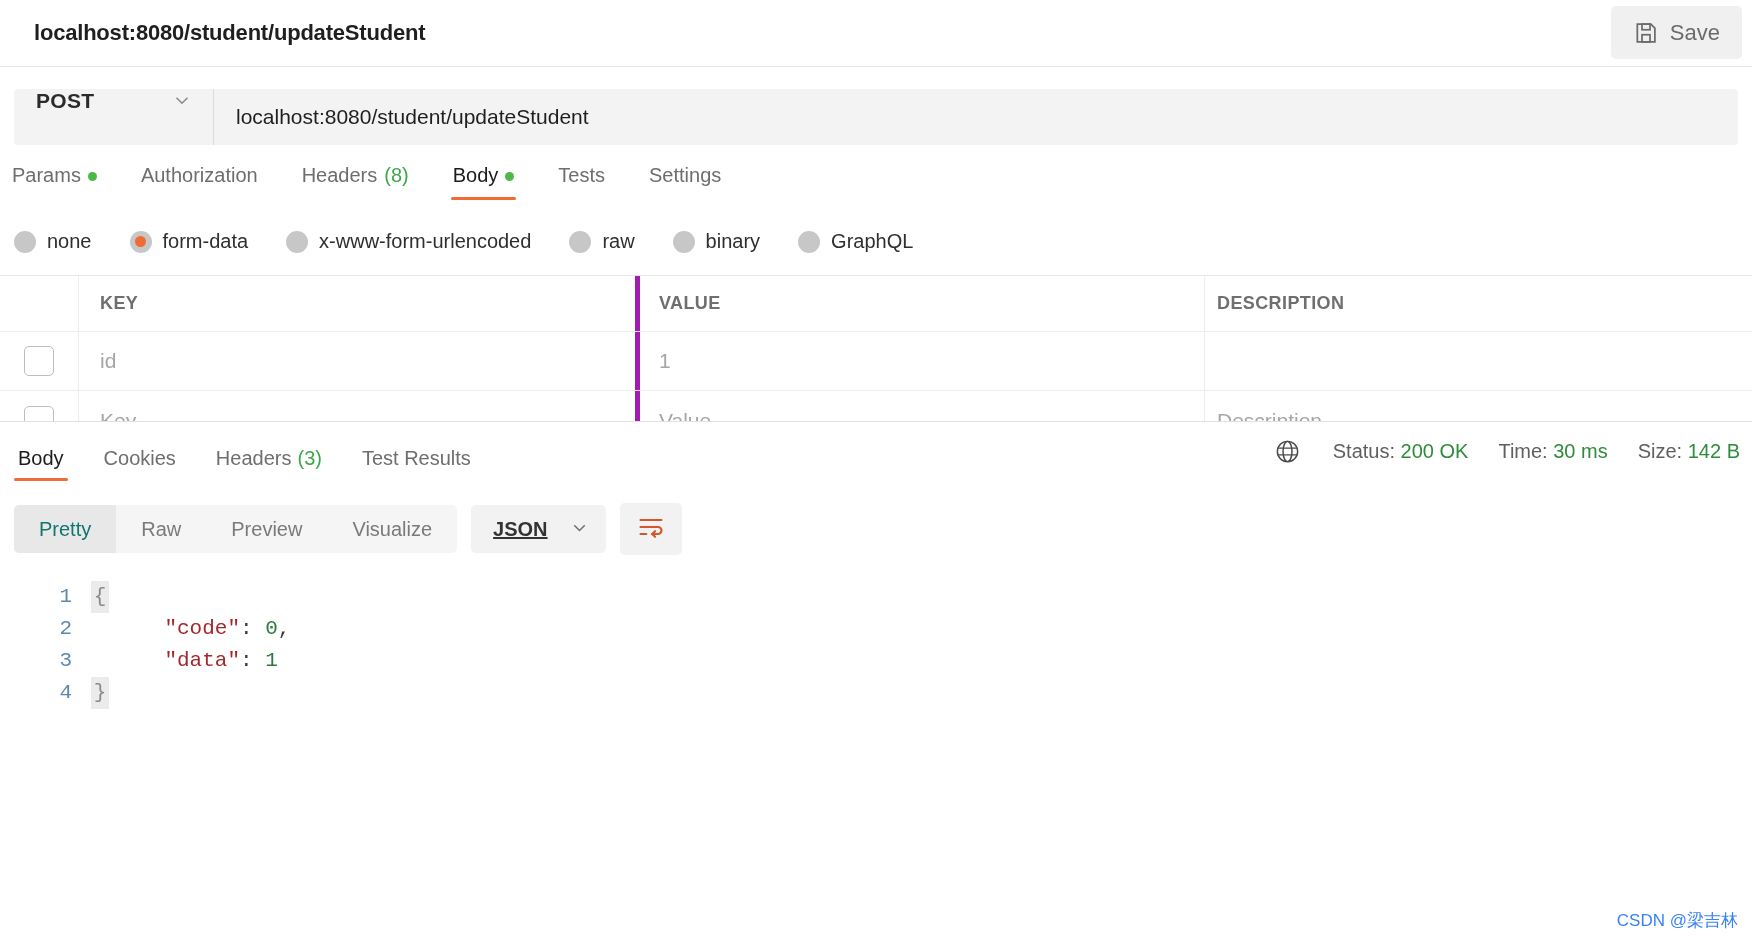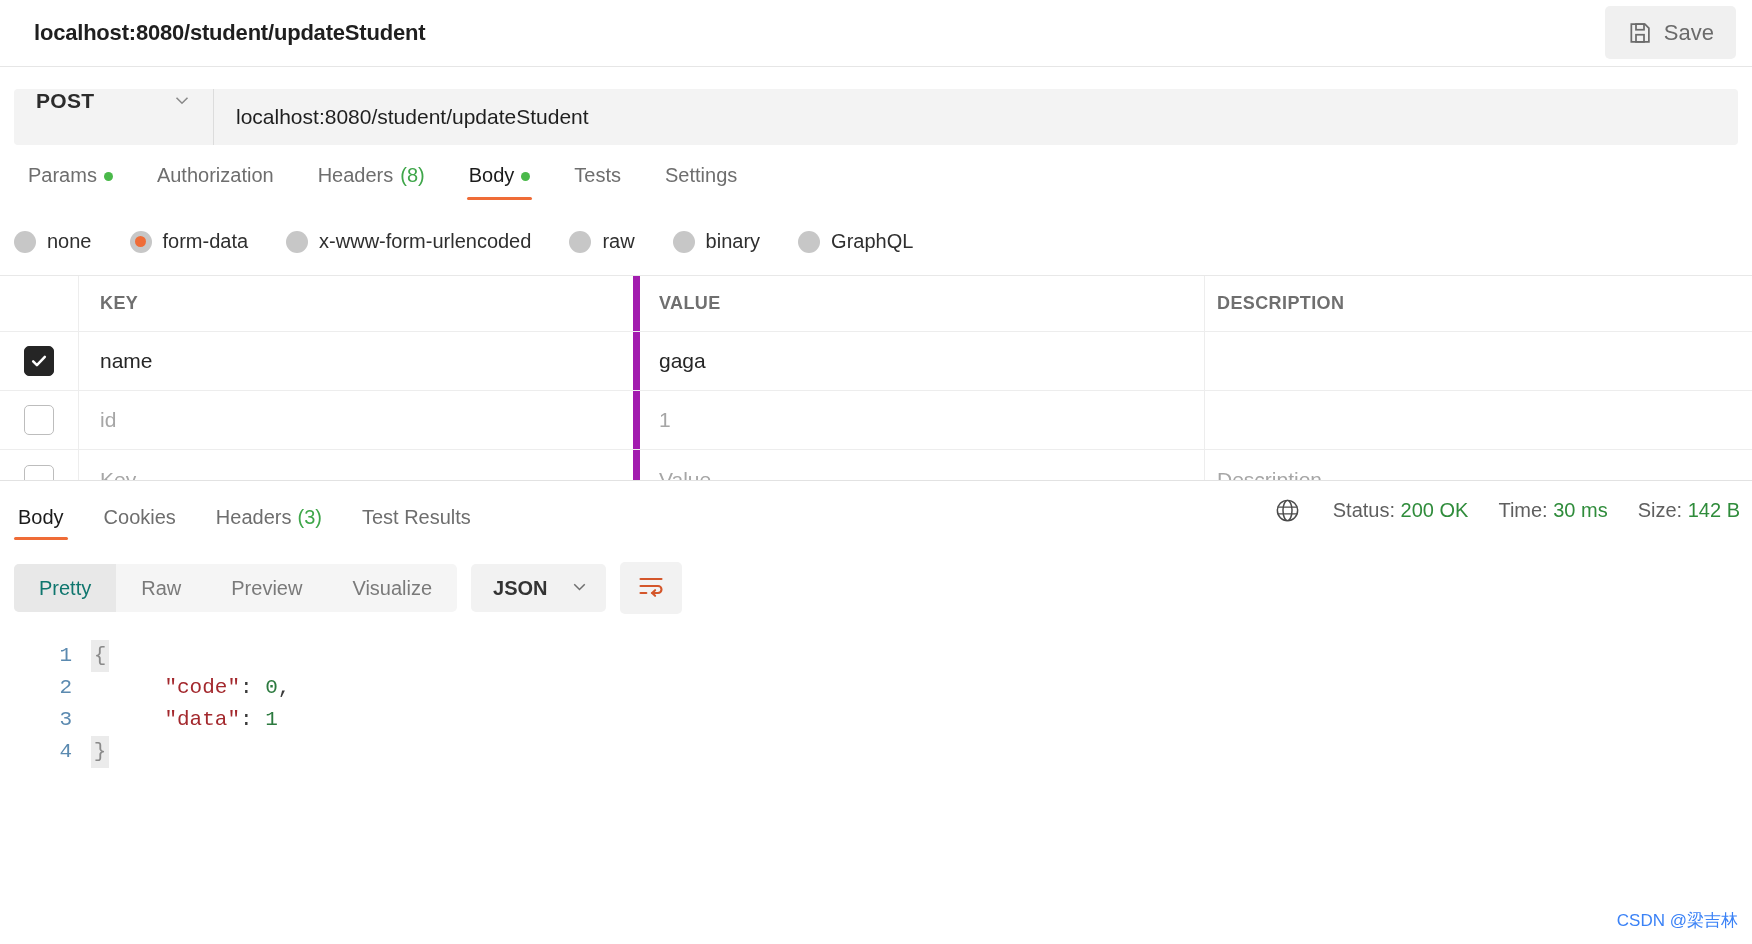--- a/index.html
+++ b/index.html
@@ -18,21 +18,21 @@
     height: 67px;
     border-bottom: 1px solid #e6e6e6;
     display: flex; align-items: center;
   }
   .req-title {
     margin-left: 34px;
     font-size: 22px; font-weight: bold; color: #1f1f1f;
     letter-spacing: -0.2px;
   }
   .save-btn {
-    position: absolute; right: 16px; top: 6px;
+    position: absolute; right: 10px; top: 6px;
     height: 53px; min-width: 128px;
     background: #f0f0f0; border-radius: 5px;
     display: flex; align-items: center; justify-content: center; gap: 11px;
     padding: 0 22px;
     cursor: pointer;
   }
   .save-btn .lbl { font-size: 22px; color: #6b6b6b; }
   .icon-save svg { display: block; }
 
   
@@ -58,21 +58,21 @@
     display: flex; align-items: center;
     padding-left: 22px;
     font-size: 21px; color: #1f1f1f;
     background: transparent; border: none; outline: none;
     font-family: "Liberation Sans", sans-serif;
     cursor: text;
   }
 
   
   .reqtabs {
-    margin: 0 24px;
+    margin: 0 8px;
     height: 55px;
     display: flex; align-items: flex-end; gap: 0;
   }
   .rtab {
     position: relative;
     padding: 0 22px 13px 22px;
     font-size: 20px; color: #6e6e6e;
     display: flex; align-items: flex-end; gap: 7px;
     cursor: pointer; white-space: nowrap;
   }
@@ -114,21 +114,21 @@
   .kvrow.head { height: 56px; }
   .c-check {
     width: 79px; height: 100%;
     display: flex; align-items: center; justify-content: center;
     border-right: 1px solid #ededed;
     flex: 0 0 auto;
   }
   .c-key {
     width: 561px; height: 100%;
     display: flex; align-items: center; padding-left: 21px;
-    border-right: 7px solid #a21caf; flex: 0 0 auto;
+    border-right: 5px solid #a21caf; flex: 0 0 auto;
   }
   .c-val {
     width: 565px; height: 100%;
     display: flex; align-items: center; padding-left: 19px;
     border-right: 1px solid #ededed; flex: 0 0 auto;
   }
   .c-desc {
     flex: 1 1 auto; height: 100%;
     display: flex; align-items: center; padding-left: 12px;
   }
@@ -197,21 +197,21 @@
     display: flex; align-items: center;
     font-size: 20px; color: #7a7a7a; cursor: pointer;
   }
   .seg .it.active { background: #e8e8e8; color: #0f766e; }
   .fmt {
     height: 48px; min-width: 135px;
     background: #f2f2f2; border-radius: 5px;
     display: flex; align-items: center; justify-content: space-between;
     padding: 0 16px 0 22px; cursor: pointer;
   }
-  .fmt .f-lbl { font-size: 20px; color: #333; font-weight: bold; }
+  .fmt .f-lbl { font-size: 20px; color: #333; font-weight: bold; text-decoration: underline; }
   .wrapbtn {
     width: 62px; height: 52px; background: #f2f2f2; border-radius: 5px;
     display: flex; align-items: center; justify-content: center; cursor: pointer;
   }
 
   
   .code {
     margin-top: 26px;
     display: flex;
     font-family: "Liberation Mono", monospace;
@@ -325,38 +325,20 @@
           <span class="hdr-lbl">KEY</span>
         </div>
       <div class="c-val">
           <span class="hdr-lbl">VALUE</span>
         </div>
       <div class="c-desc">
           <span class="hdr-lbl">DESCRIPTION</span>
         </div>
     </div>
 
-    <div class="kvrow">
-      <div class="c-check">
-        <span class="cb on">
-          <svg width="20" height="20" viewBox="0 0 24 24" fill="none" stroke="#ffffff" stroke-width="3" stroke-linecap="round" stroke-linejoin="round">
-              <path d="M5 12.5l4.5 4.5L19 7"></path>
-            </svg>
-        </span>
-      </div>
-      <div class="c-key">
-          <span class="cell-txt">name</span>
-        </div>
-      <div class="c-val">
-          <span class="cell-txt">gaga</span>
-        </div>
-      <div class="c-desc">
-          <span class="cell-txt"></span>
-        </div>
-    </div>
 
 
     <div class="kvrow">
       <div class="c-check">
         <span class="cb"></span>
       </div>
       <div class="c-key">
           <span class="cell-txt muted">id</span>
         </div>
       <div class="c-val">

